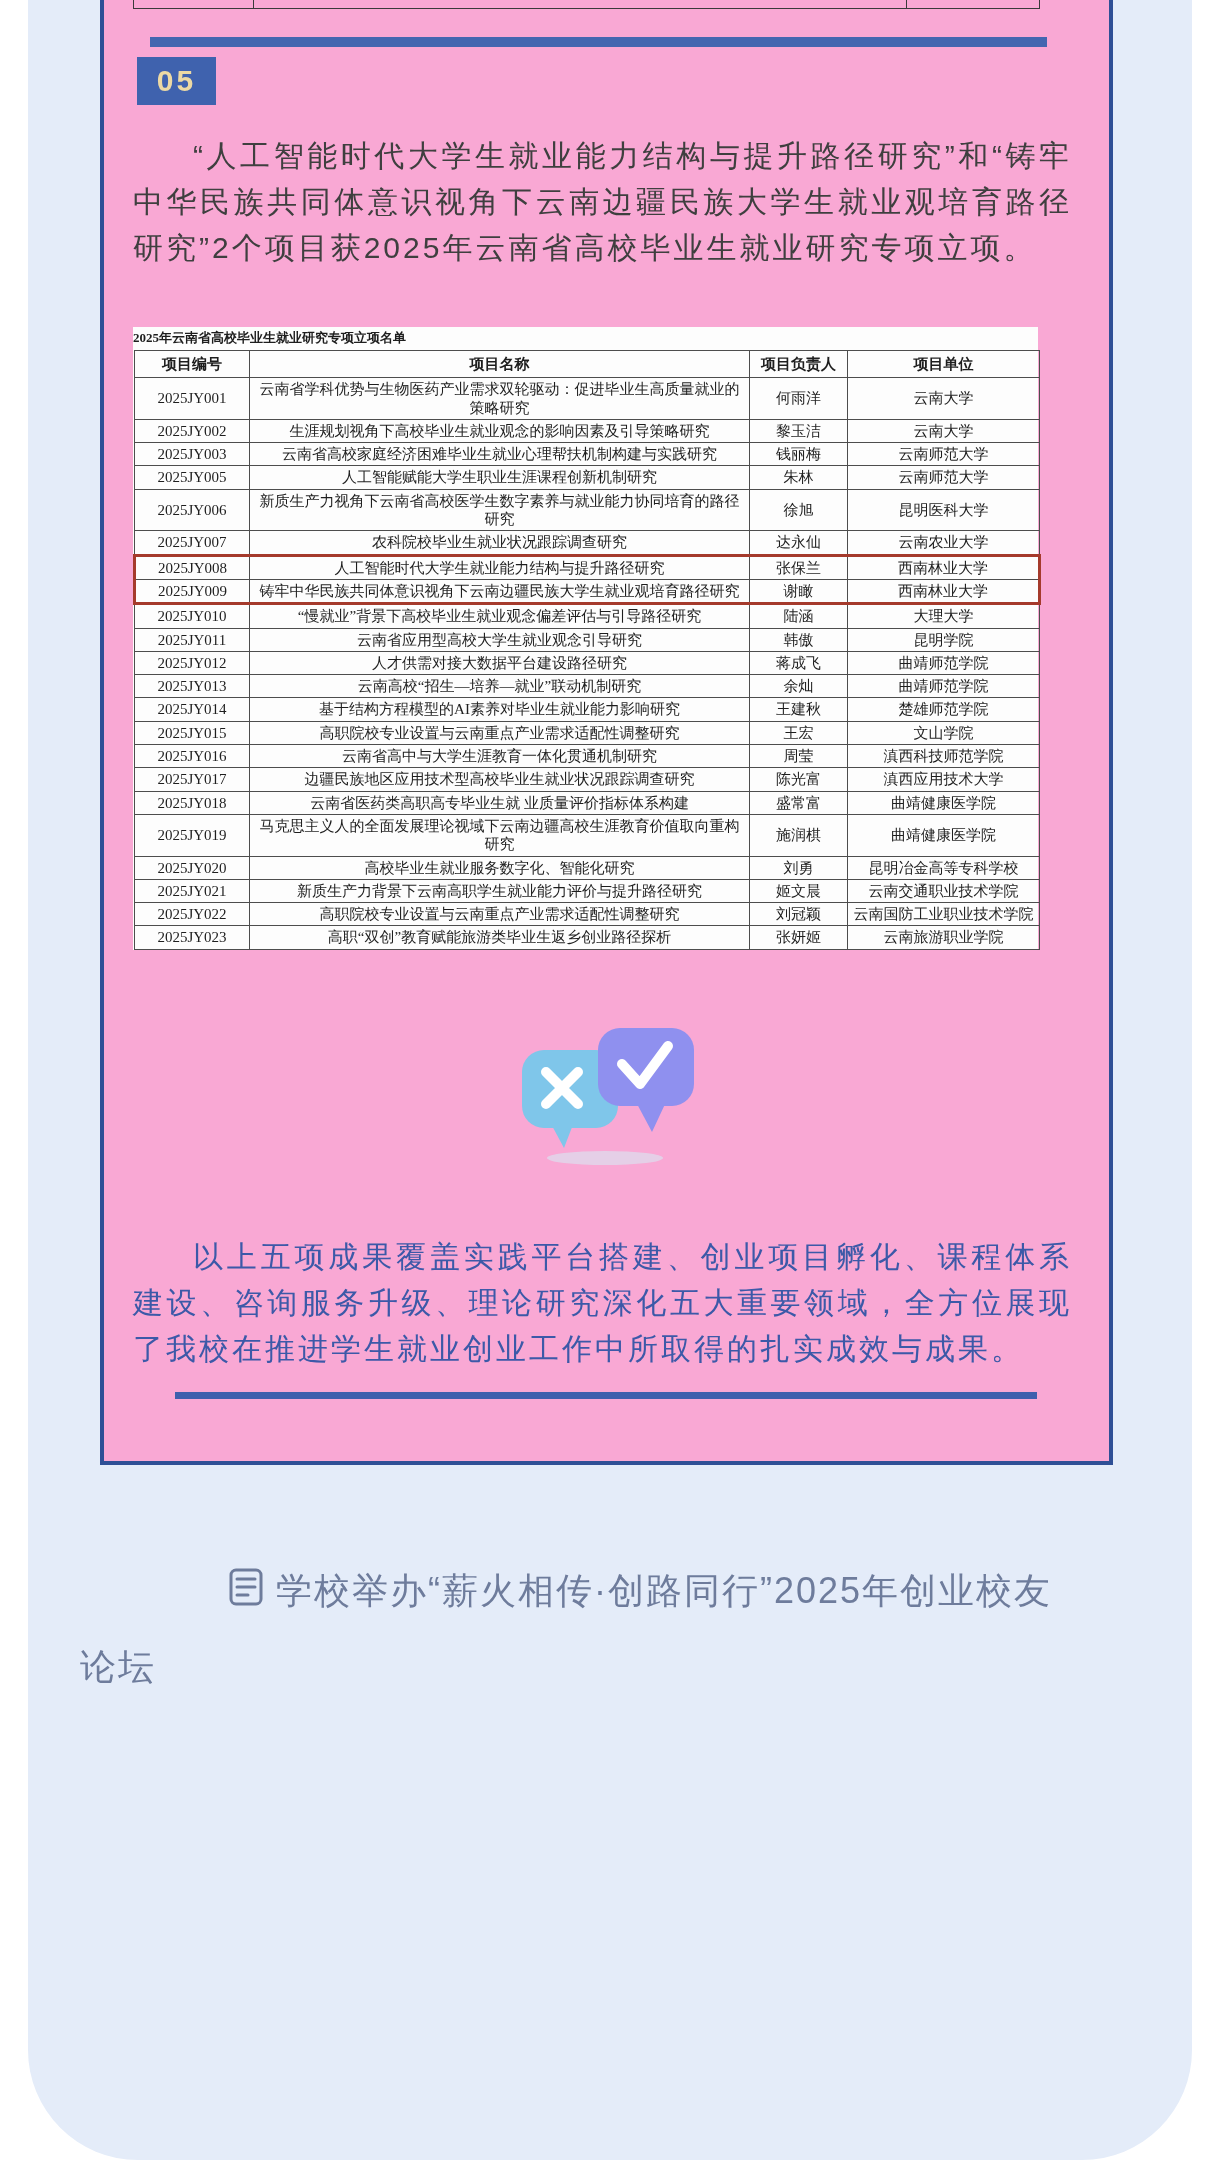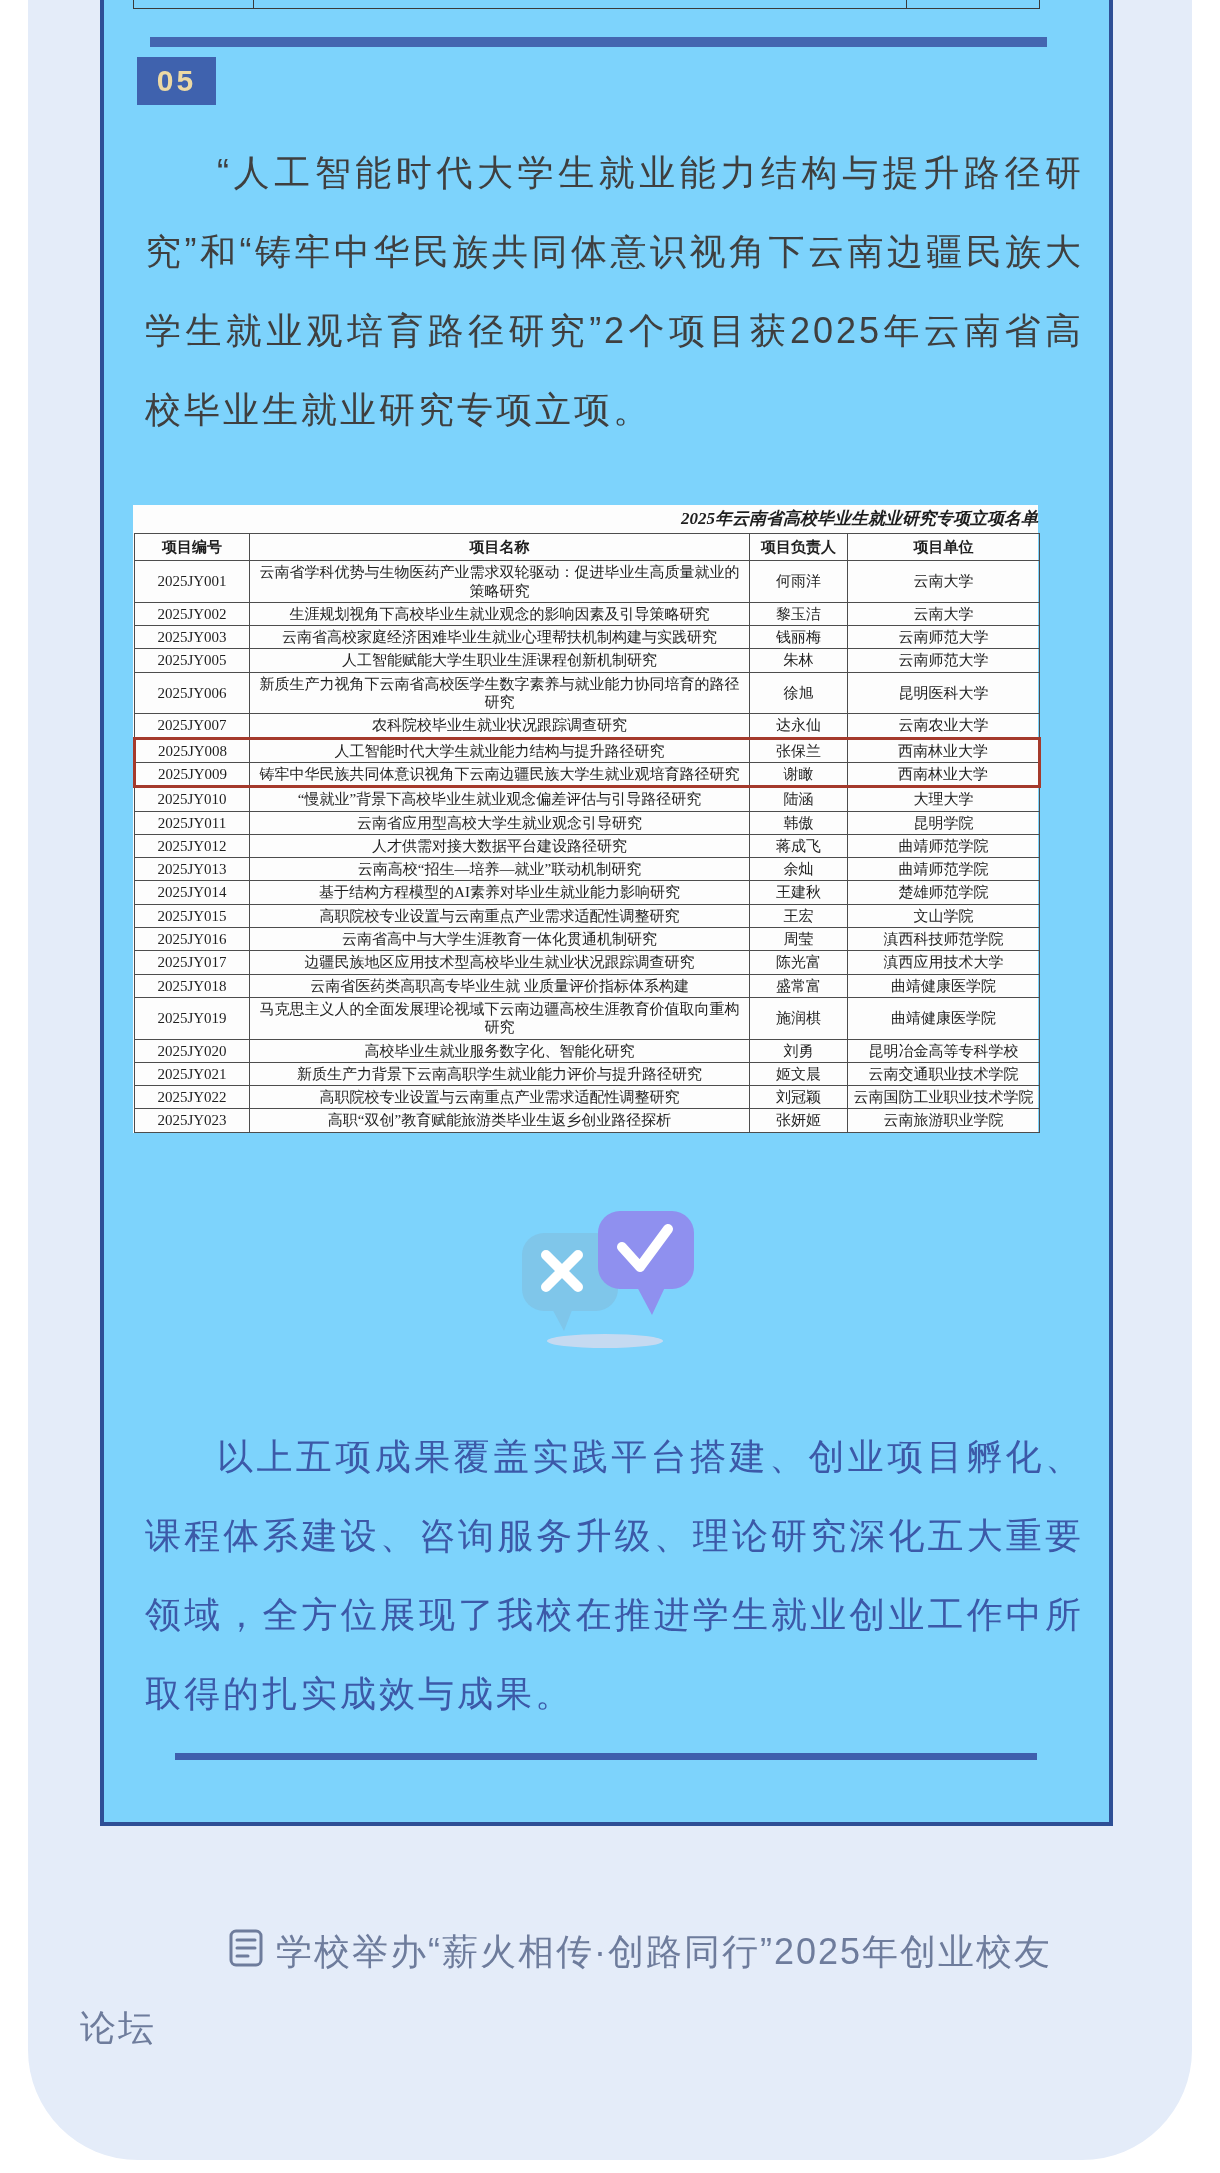--- a/index.html
+++ b/index.html
@@ -12,45 +12,45 @@
   body{
     width:1220px;height:2173px;overflow:hidden;background:#ffffff;
     font-family:"Liberation Sans",sans-serif;
   }
   .panel{
     margin-left:28px;width:1164px;height:2160px;background:var(--panel-bg);
     border-radius:0 0 110px 110px;overflow:hidden;
   }
   .card{
     box-sizing:border-box;margin-left:72px;width:1013px;
-    background:#7dd3fc;border:4px solid var(--card-border);border-top:none;
+    background:#f9a8d4;border:4px solid var(--card-border);border-top:none;
     padding:0 29px 62px 29px;
   }
   
   .remnant{
     width:905px;height:8px;border-left:1px solid #3a3a3a;border-right:1px solid #3a3a3a;
     border-bottom:1px solid #3a3a3a;position:relative;
   }
   .remnant i{position:absolute;top:0;bottom:0;width:1px;background:#3a3a3a;}
   .remnant i.t1{left:119px;} .remnant i.t2{left:772px;}
   .accent-bar{margin:28px 0 0 17px;width:897px;height:10px;background:var(--accent-bar);}
   .badge{
     margin:10px 0 0 4px;width:79px;height:48px;background:var(--badge-bg);
     color:var(--badge-text);font-size:30px;font-weight:bold;letter-spacing:3px;
     text-align:center;line-height:48px;
   }
   .para{
-    margin:28px 0 0 12px;width:939px;font-size:36px;line-height:79px;letter-spacing:3px;
+    margin:28px 0 0 0;width:939px;font-size:30px;line-height:46px;letter-spacing:3px;
     color:var(--body-text);text-align:justify;text-indent:2em;
   }
   .para.blue{color:var(--blue-text);margin-top:62px;}
   
   .table-image{margin:56px 0 0 0;width:905px;background:#fdfdfd;
     font-family:"Liberation Serif",serif;color:#1e1e1e;}
-  .table-title{font-size:17px;font-weight:bold;text-align:right;padding:2px 0 3px 0;font-style:italic;}
+  .table-title{font-size:13px;font-weight:bold;text-align:left;padding:2px 0 3px 0;}
   table.projects{border-collapse:collapse;width:905px;table-layout:fixed;}
   table.projects th,table.projects td{
     border:1px solid #4d4d4d;font-size:15px;line-height:1.22;text-align:center;
     padding:2px 3px;overflow:hidden;
   }
   table.projects th{font-weight:bold;padding:4px 5px;}
   col.c-id{width:115px;} col.c-name{width:500px;} col.c-leader{width:98px;} col.c-org{width:192px;}
   tr.hl td{border-top-color:transparent;}
   tr.hl-top td{border-top:3px solid var(--highlight-red);}
   tr.hl-bottom td{border-bottom:3px solid var(--highlight-red);}

